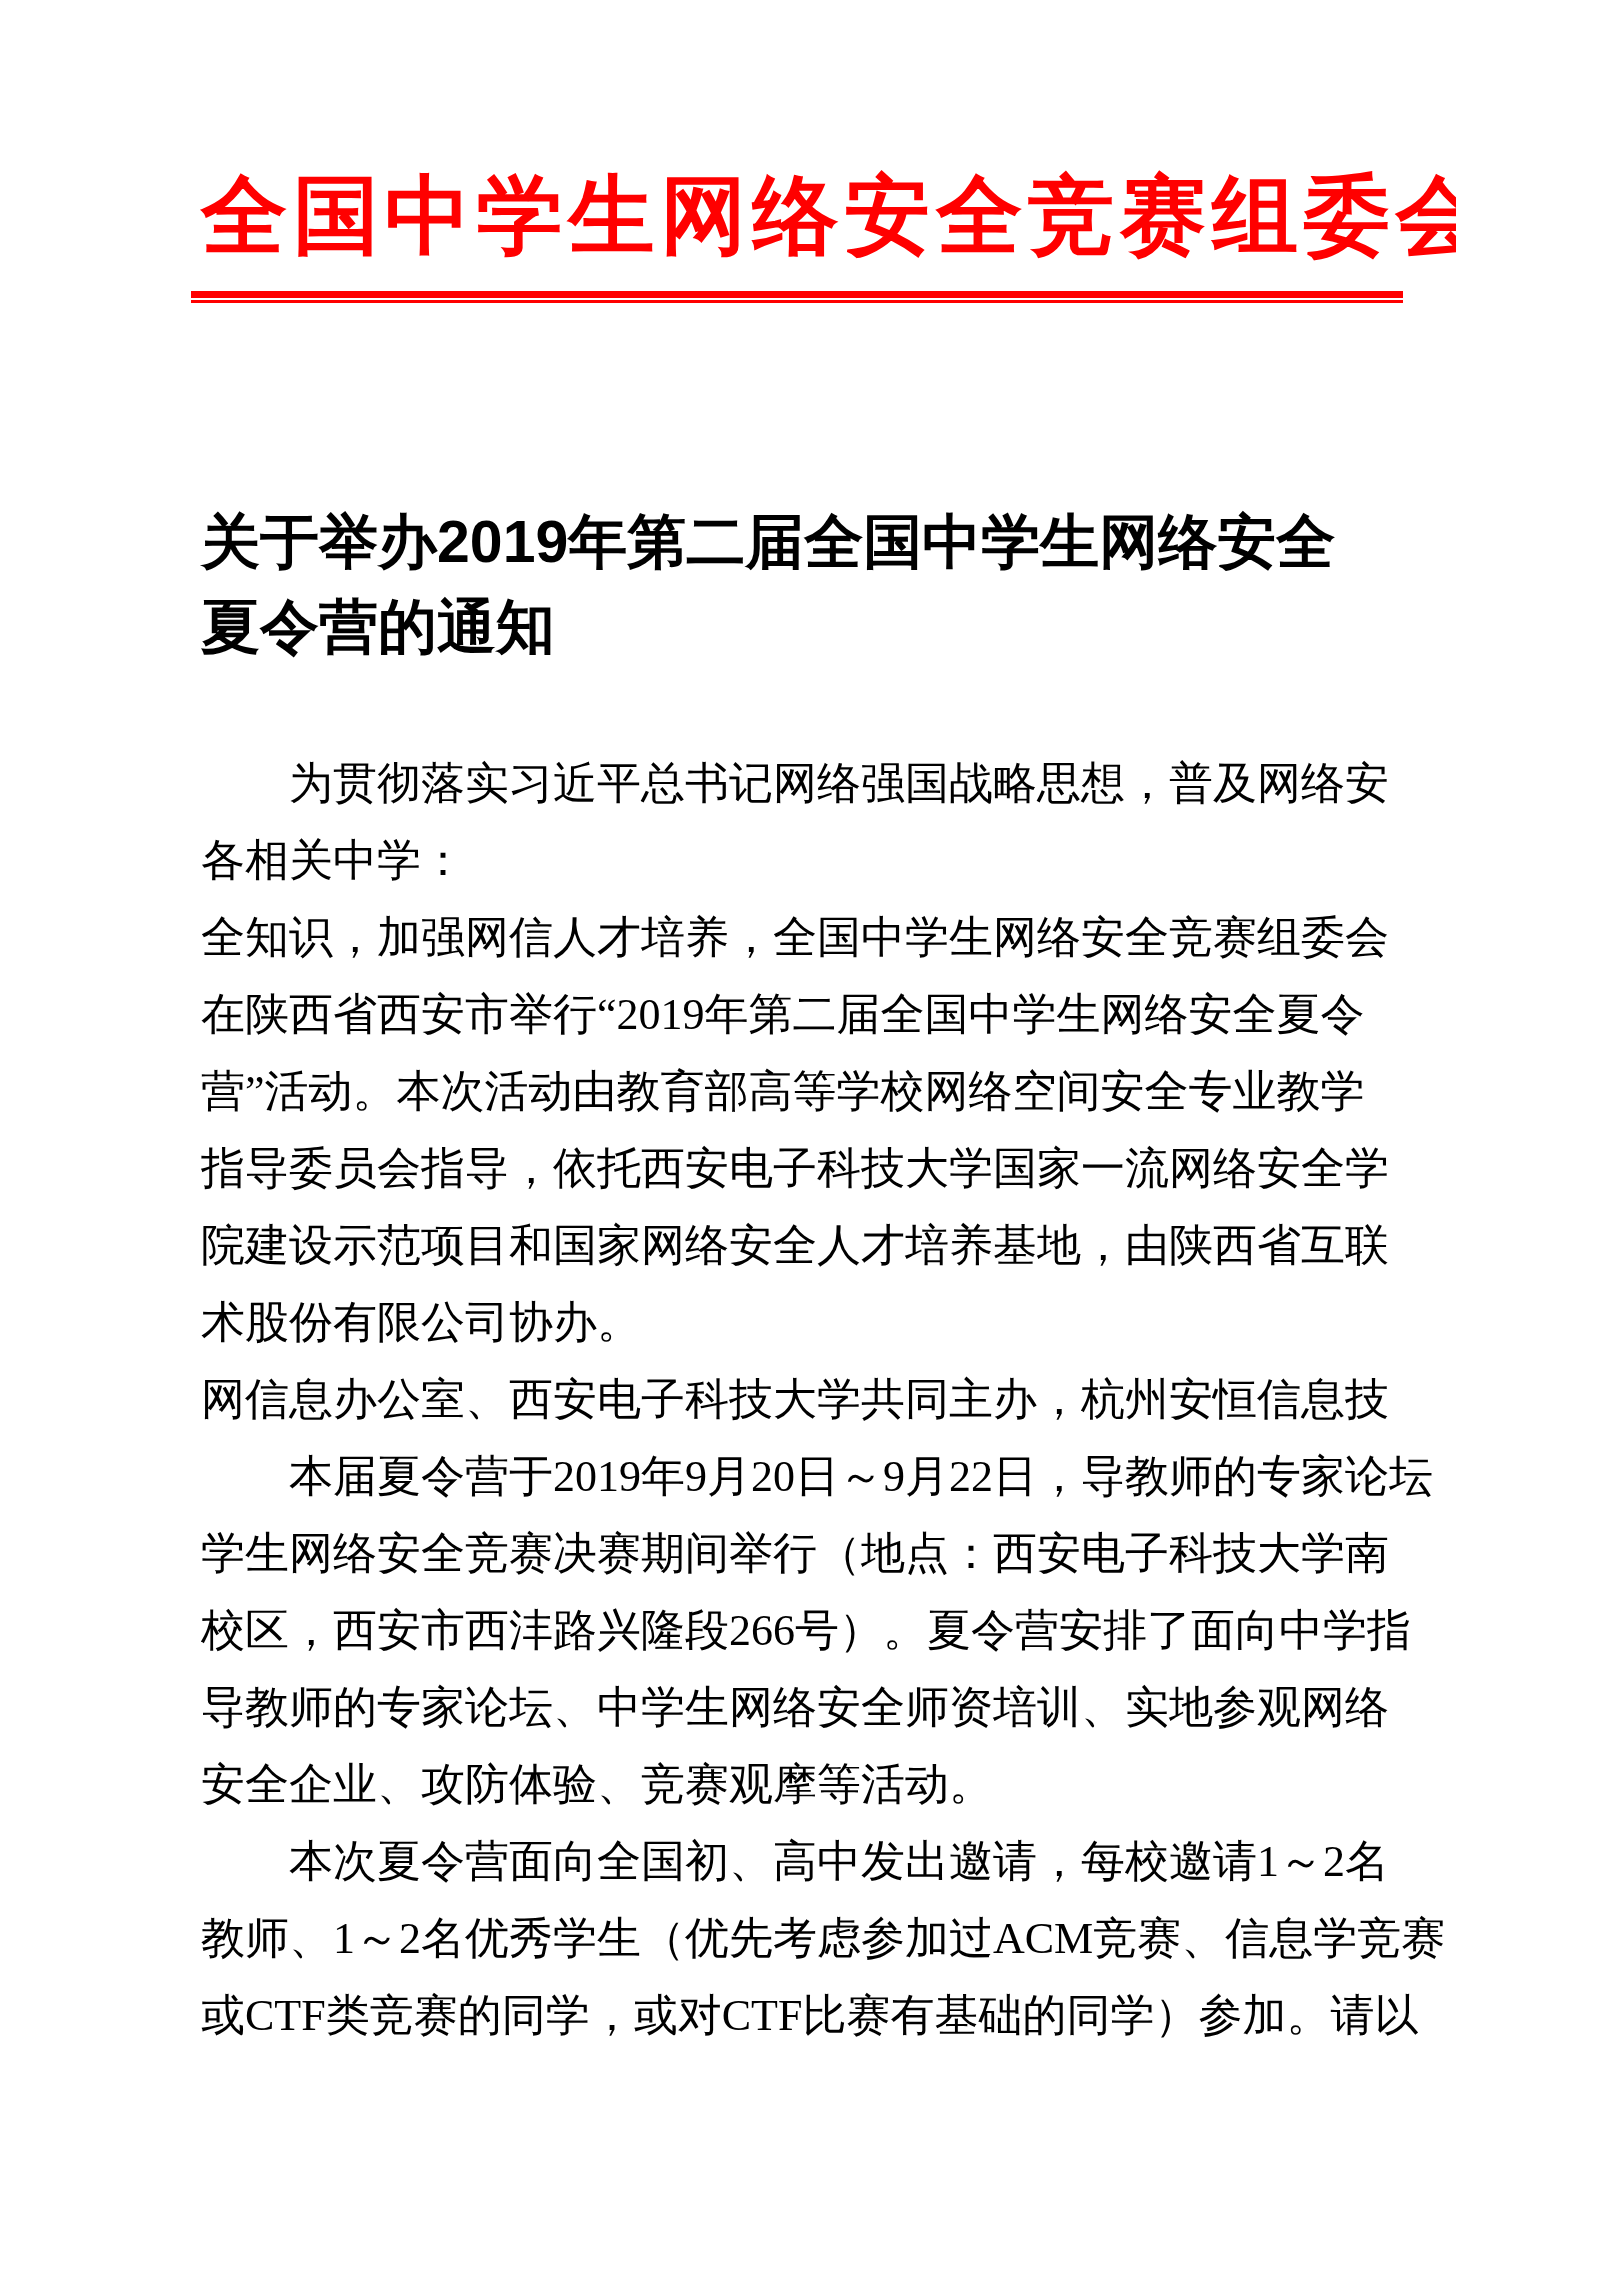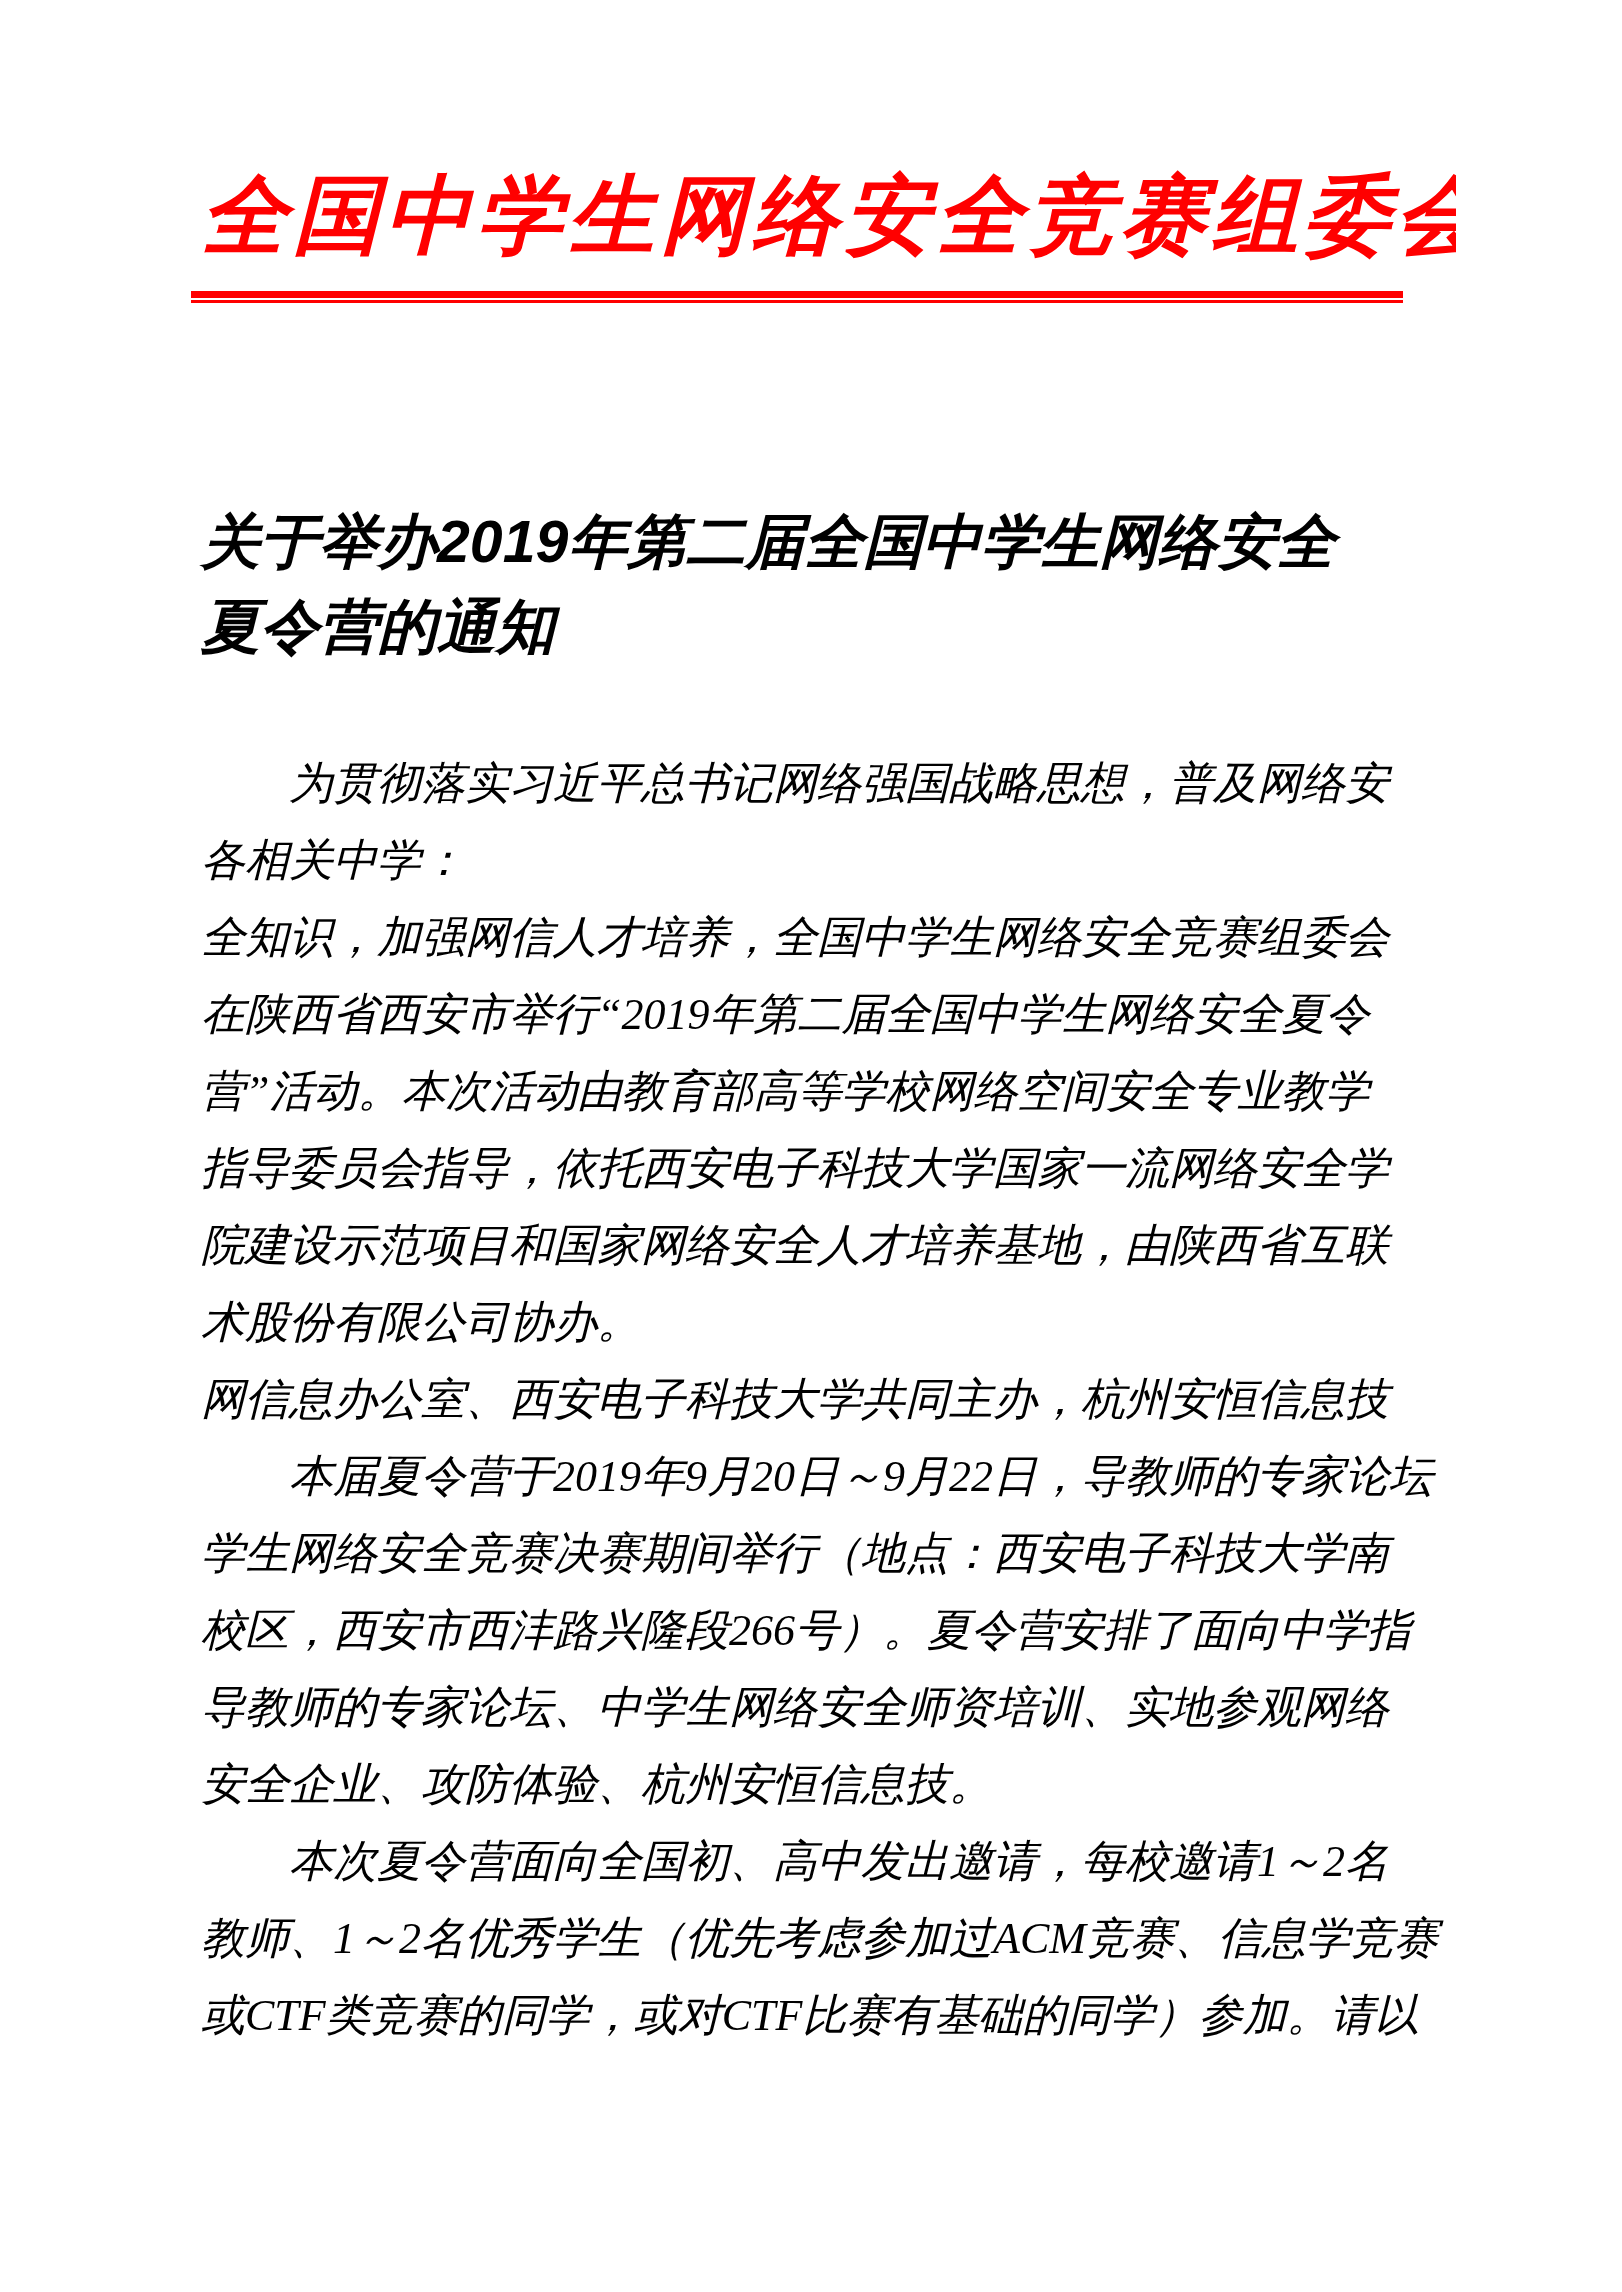--- a/index.html
+++ b/index.html
@@ -6,21 +6,20 @@
     margin: 0;
     padding: 0;
     background: #ffffff;
   }
   .page {
     position: relative;
     width: 1456px;
     height: 2293px;
     background: #ffffff;
     overflow: hidden;
-    font-style: italic;
   }
   .org-header {
     margin: 166px 0 0 201px;
     width: 1210px;
     text-align: center;
     font-family: "Liberation Sans", "DejaVu Sans", sans-serif;
     font-weight: bold;
     font-size: 86px;
     line-height: 98px;
     letter-spacing: 5.9px;
@@ -87,21 +86,21 @@
     <div class="body-line">营”活动。本次活动由教育部高等学校网络空间安全专业教学</div>
     <div class="body-line">指导委员会指导，依托西安电子科技大学国家一流网络安全学</div>
     <div class="body-line">院建设示范项目和国家网络安全人才培养基地，由陕西省互联</div>
     <div class="body-line">术股份有限公司协办。</div>
     <div class="body-line">网信息办公室、西安电子科技大学共同主办，杭州安恒信息技</div>
 
     <div class="body-line indent">本届夏令营于2019年9月20日～9月22日，导教师的专家论坛</div>
     <div class="body-line">学生网络安全竞赛决赛期间举行（地点：西安电子科技大学南</div>
     <div class="body-line">校区，西安市西沣路兴隆段266号）。夏令营安排了面向中学指</div>
     <div class="body-line">导教师的专家论坛、中学生网络安全师资培训、实地参观网络</div>
-    <div class="body-line">安全企业、攻防体验、杭州安恒信息技。</div>
+    <div class="body-line">安全企业、攻防体验、竞赛观摩等活动。</div>
 
     <div class="body-line indent">本次夏令营面向全国初、高中发出邀请，每校邀请1～2名</div>
     <div class="body-line">教师、1～2名优秀学生（优先考虑参加过ACM竞赛、信息学竞赛</div>
     <div class="body-line">或CTF类竞赛的同学，或对CTF比赛有基础的同学）参加。请以</div>
   </div>
 
 </div>
 
 
 </body></html>

